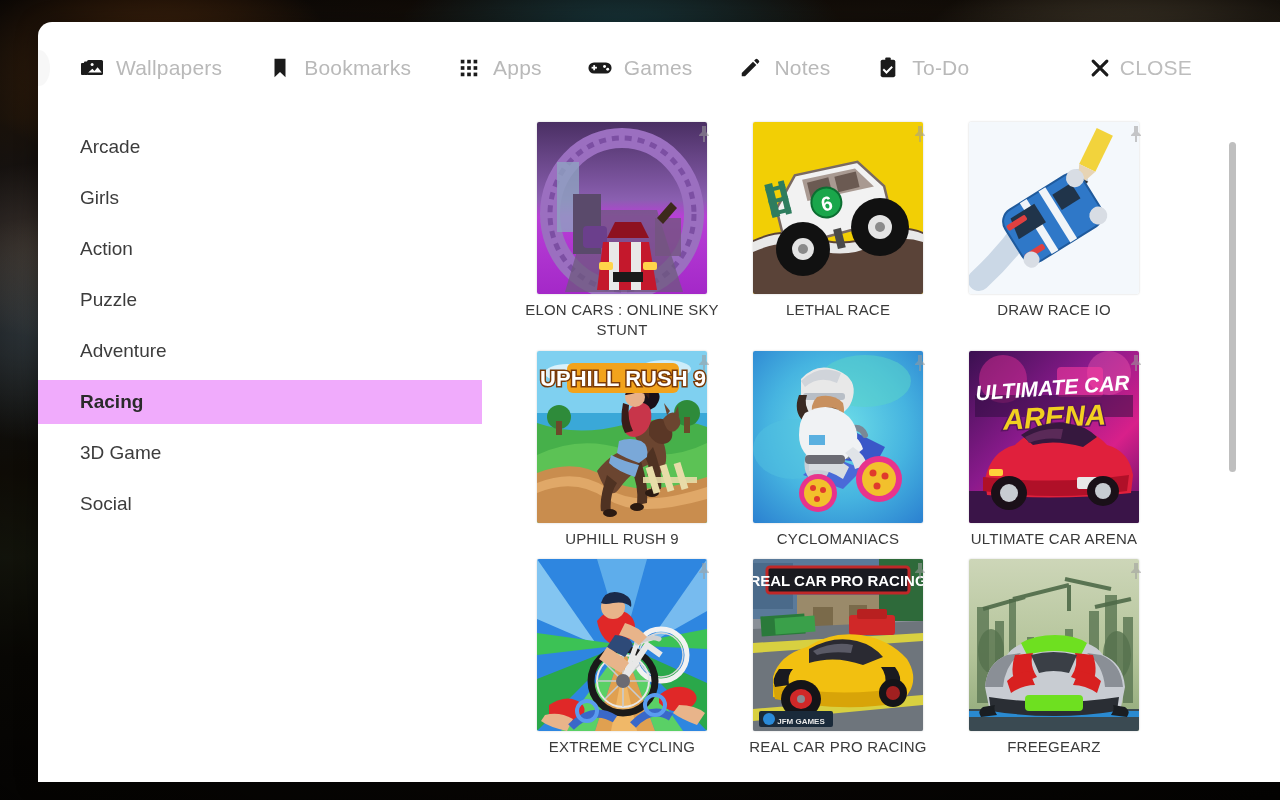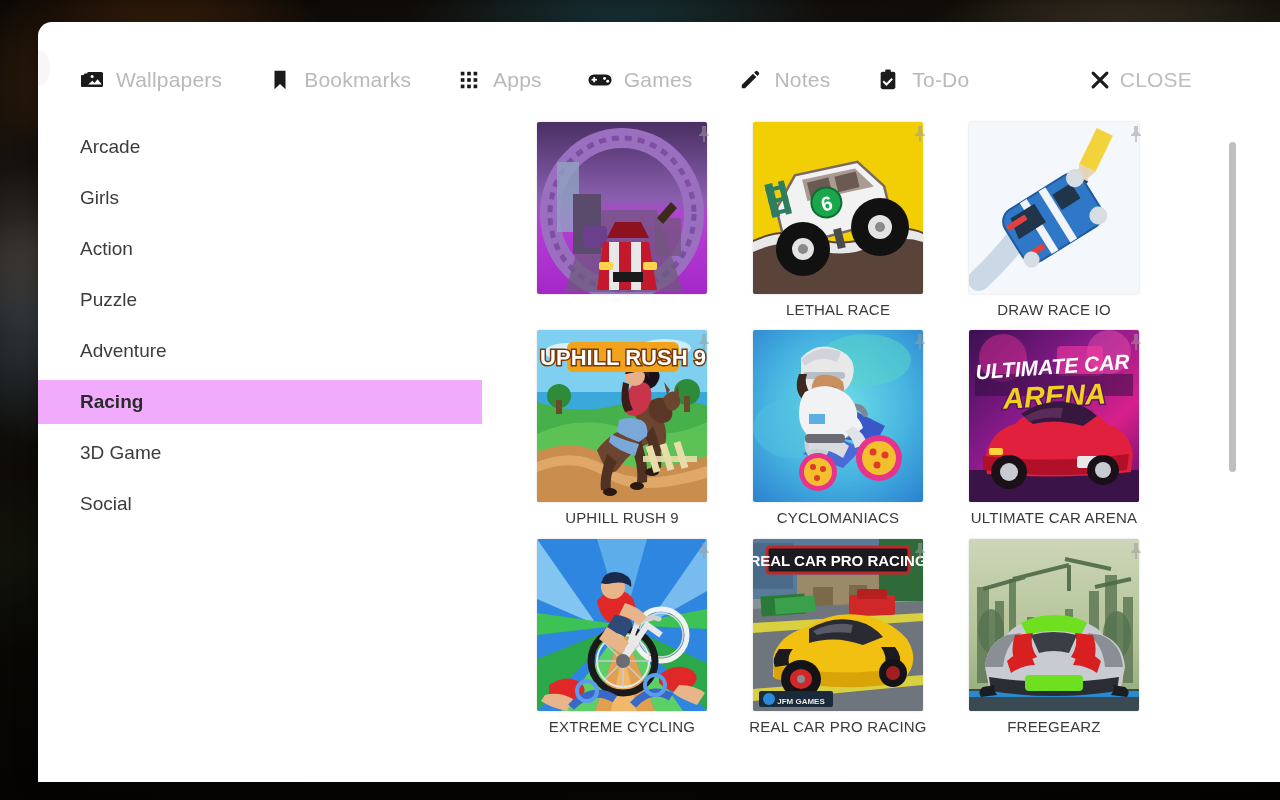--- a/index.html
+++ b/index.html
@@ -73,21 +73,21 @@
     left: -10px; top: 28px;
     width: 22px; height: 36px;
     border-radius: 50%;
     background: rgba(245,245,245,0.82);
     z-index: 3;
   }
 
   
   #topnav {
     position: absolute;
-    left: 0; top: 12px; right: 0; height: 92px;
+    left: 0; top: 0; right: 0; height: 92px;
     display: flex;
     align-items: center;
     padding: 0 22px 0 42px;
   }
   .nav-item {
     display: flex; align-items: center;
     gap: 12px;
     margin-right: 46px;
     cursor: pointer;
     user-select: none;
@@ -369,20 +369,21 @@
                 <rect x="76" y="150" width="30" height="10" fill="#1a1a1a"></rect>
                 <path d="M120 96 l14 -16 6 6 -14 16z" fill="#3d2a1c"></path>
               </svg>
             </div>
             <span class="pin-icon">
               <svg viewBox="0 0 14 16" fill="currentColor">
                   <path d="M5 0h4v6l3 3v1H8v6H6v-6H2V9l3-3z"></path>
                 </svg>
             </span>
           </div>
+          <div class="game-title">ELON CARS : ONLINE SKY STUNT</div>
         </div>
 
         <div class="game-tile">
           <div class="thumb-wrap">
             <div class="thumb">
               <svg viewBox="0 0 170 172">
                 <rect width="170" height="172" fill="#f2cf05"></rect>
                 <path d="M0 118 q30 -14 58 -4 q34 12 62 -2 q28 -12 50 -2 V172 H0 Z" fill="#5a4338"></path>
                 <path d="M0 120 q30 -14 58 -4 q34 12 62 -2 q28 -12 50 -2 v8 q-24 -8 -50 4 q-30 14 -62 2 q-28 -10 -58 4 z" fill="#e8e8e8"></path>
                 <g transform="rotate(-14 85 90)">

